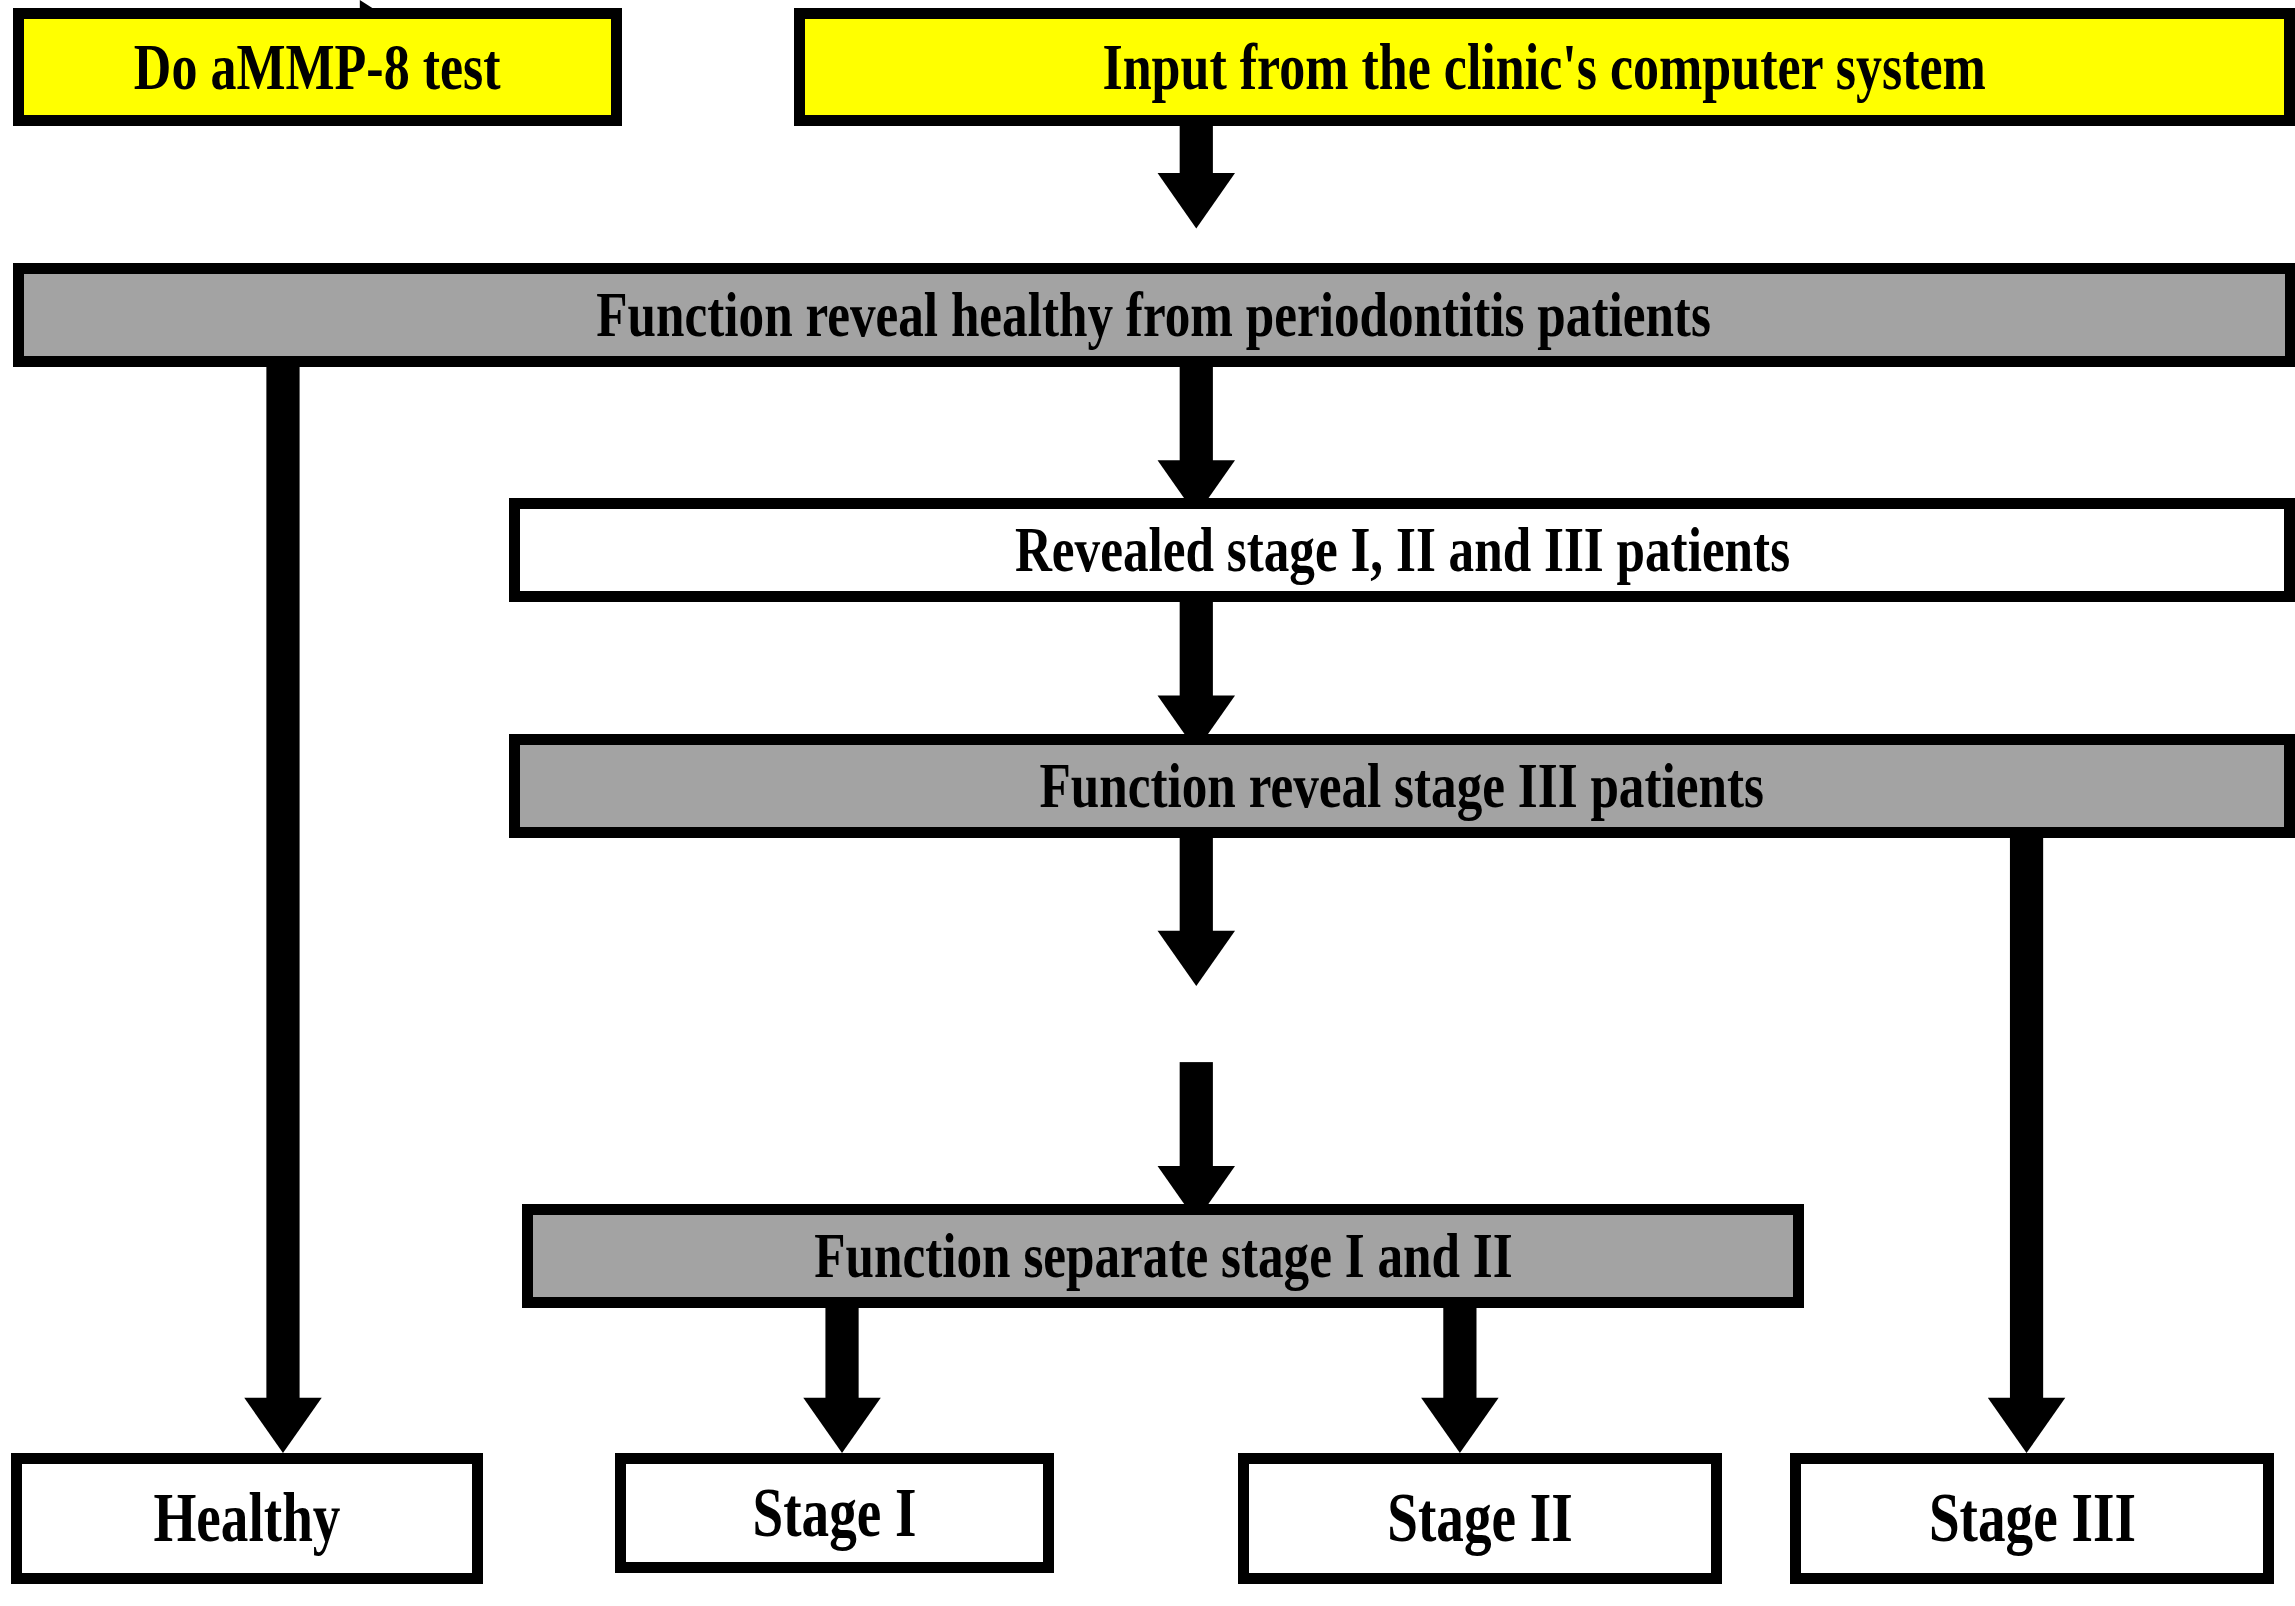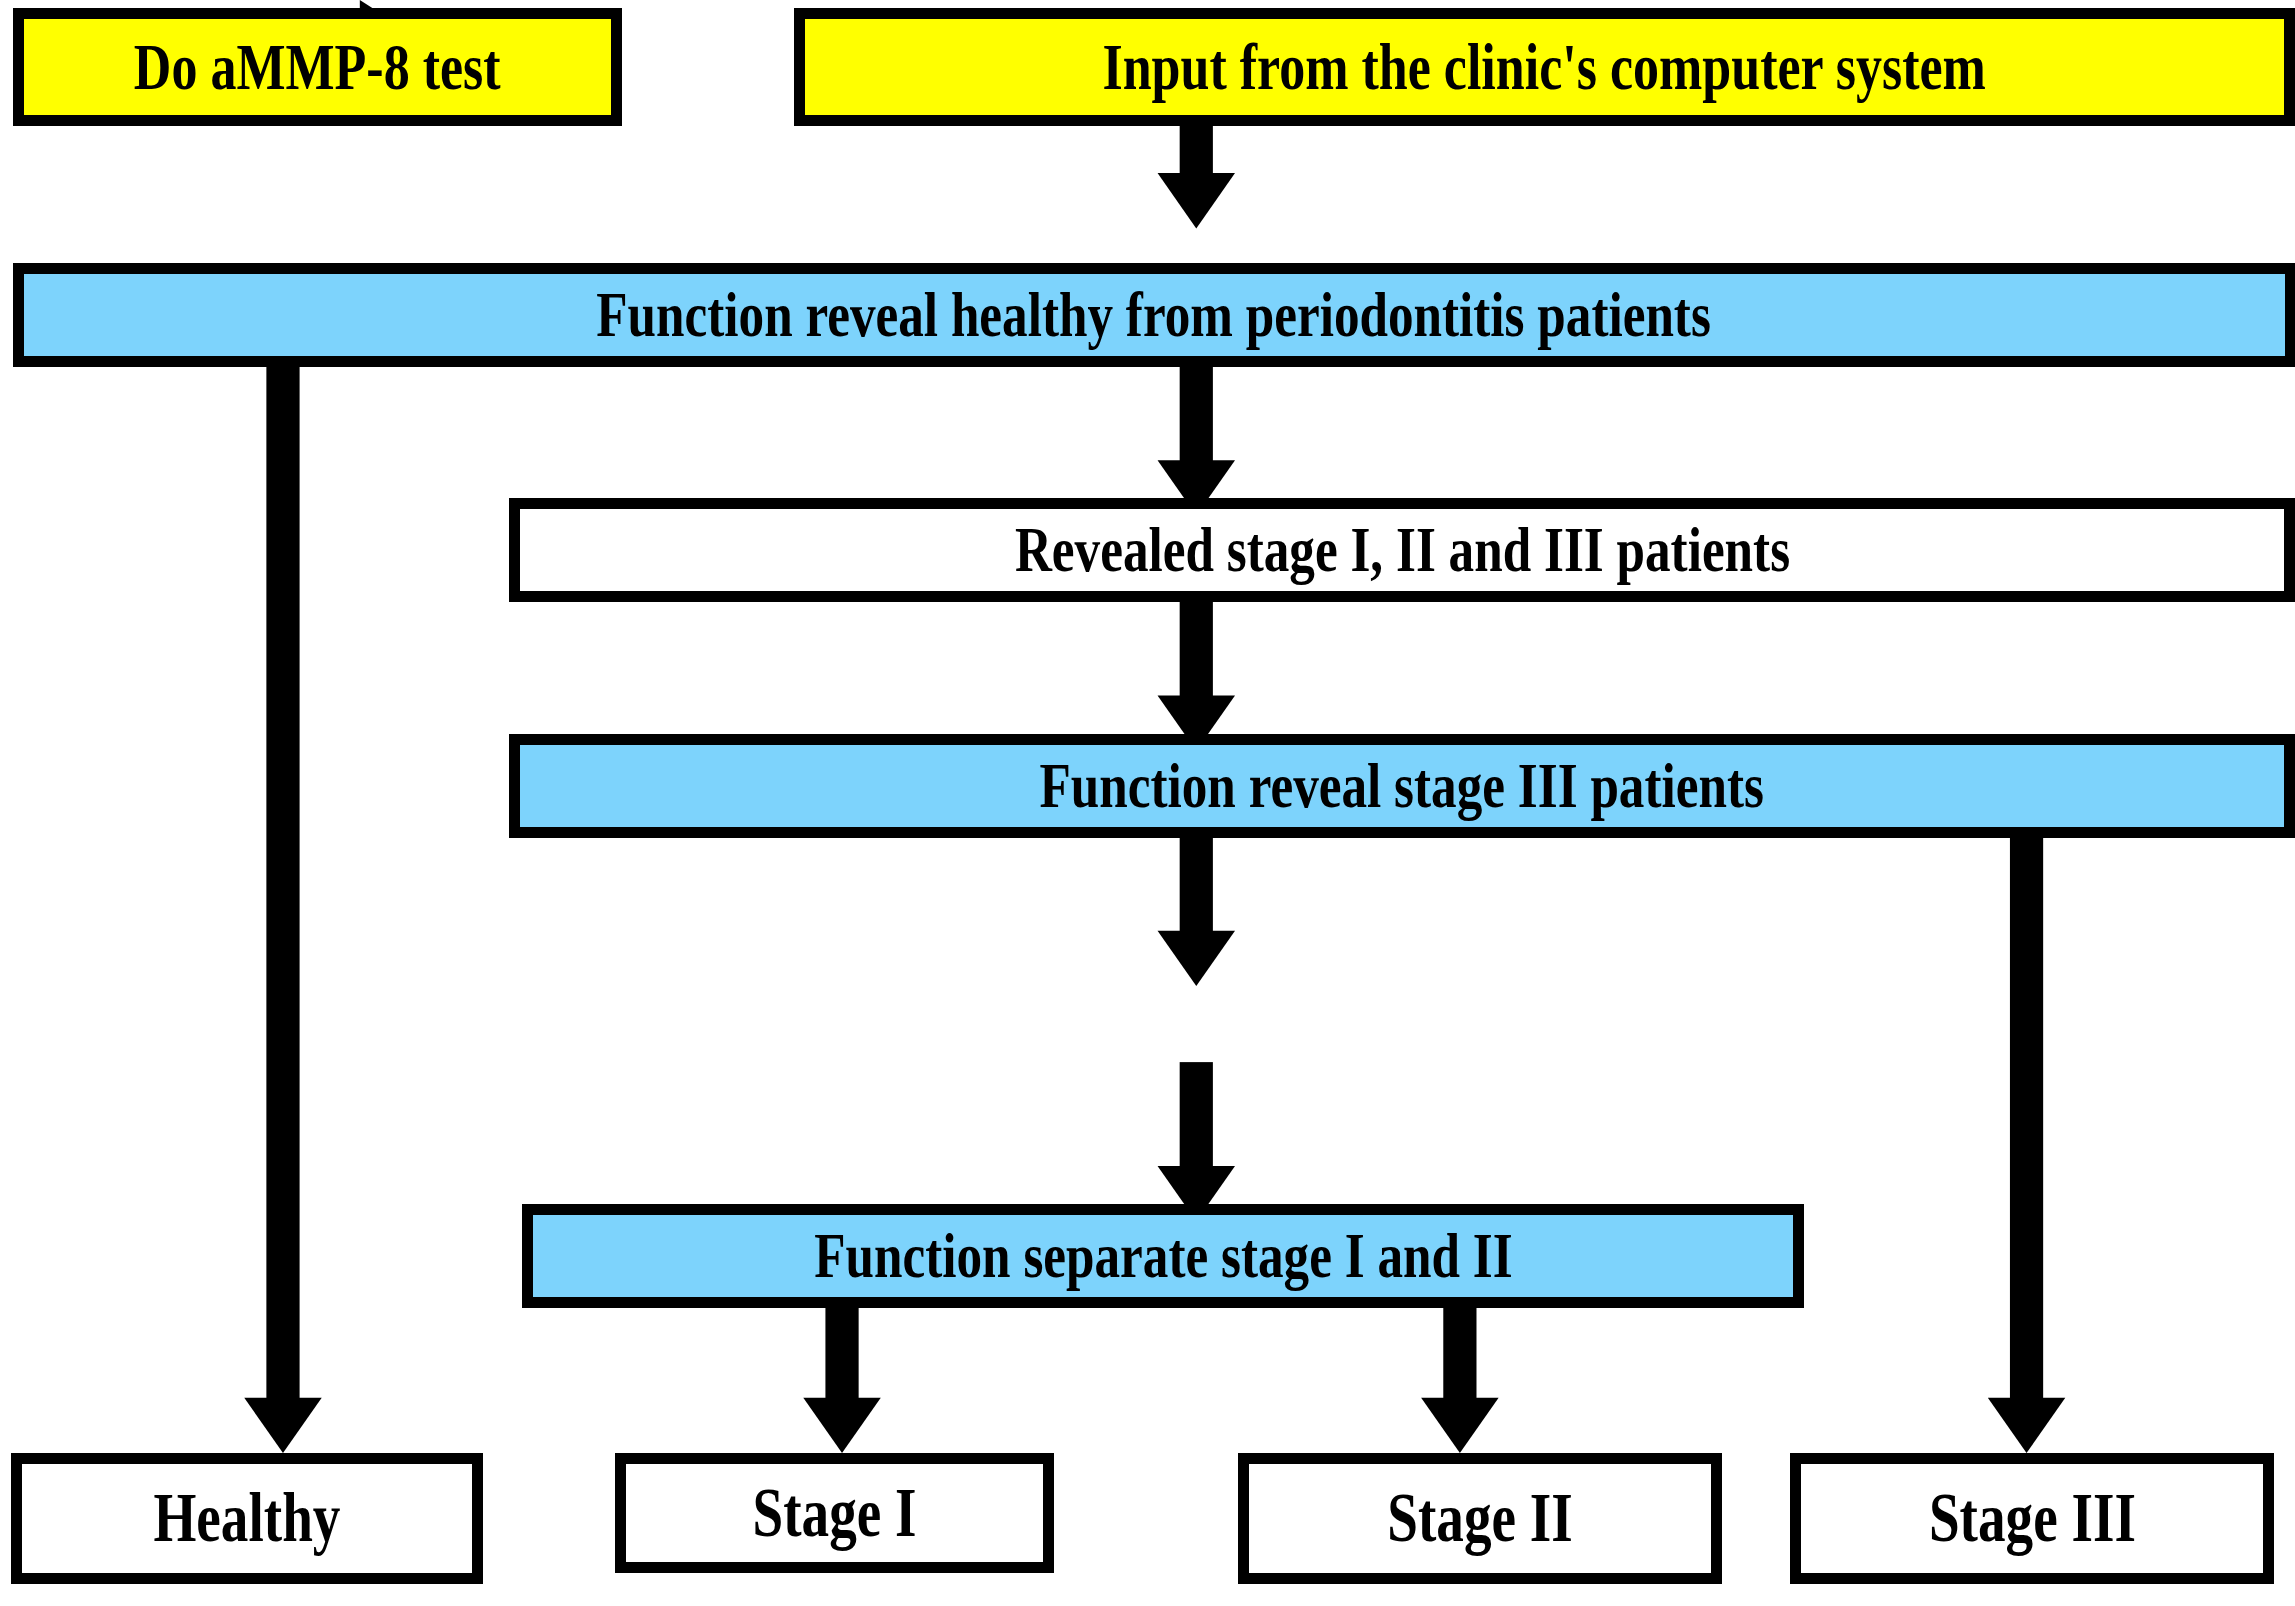--- a/index.html
+++ b/index.html
@@ -27,21 +27,21 @@
   }
   .node .label {
     font-weight: bold;
     color: #000000;
     line-height: 1.0;
     white-space: nowrap;
     transform: scaleX(0.80);
     transform-origin: center center;
   }
   .fill-yellow { background: #FFFF00; }
-  .fill-green  { background: #7dd3fc; }
+  .fill-green  { background: #a3a3a3; }
   .fill-white  { background: #FFFFFF; }
   .svglayer {
     position: absolute;
     left: 0; top: 0;
     width: 2295px;
     height: 1606px;
     pointer-events: none;
   }
 </style>
 </head>

